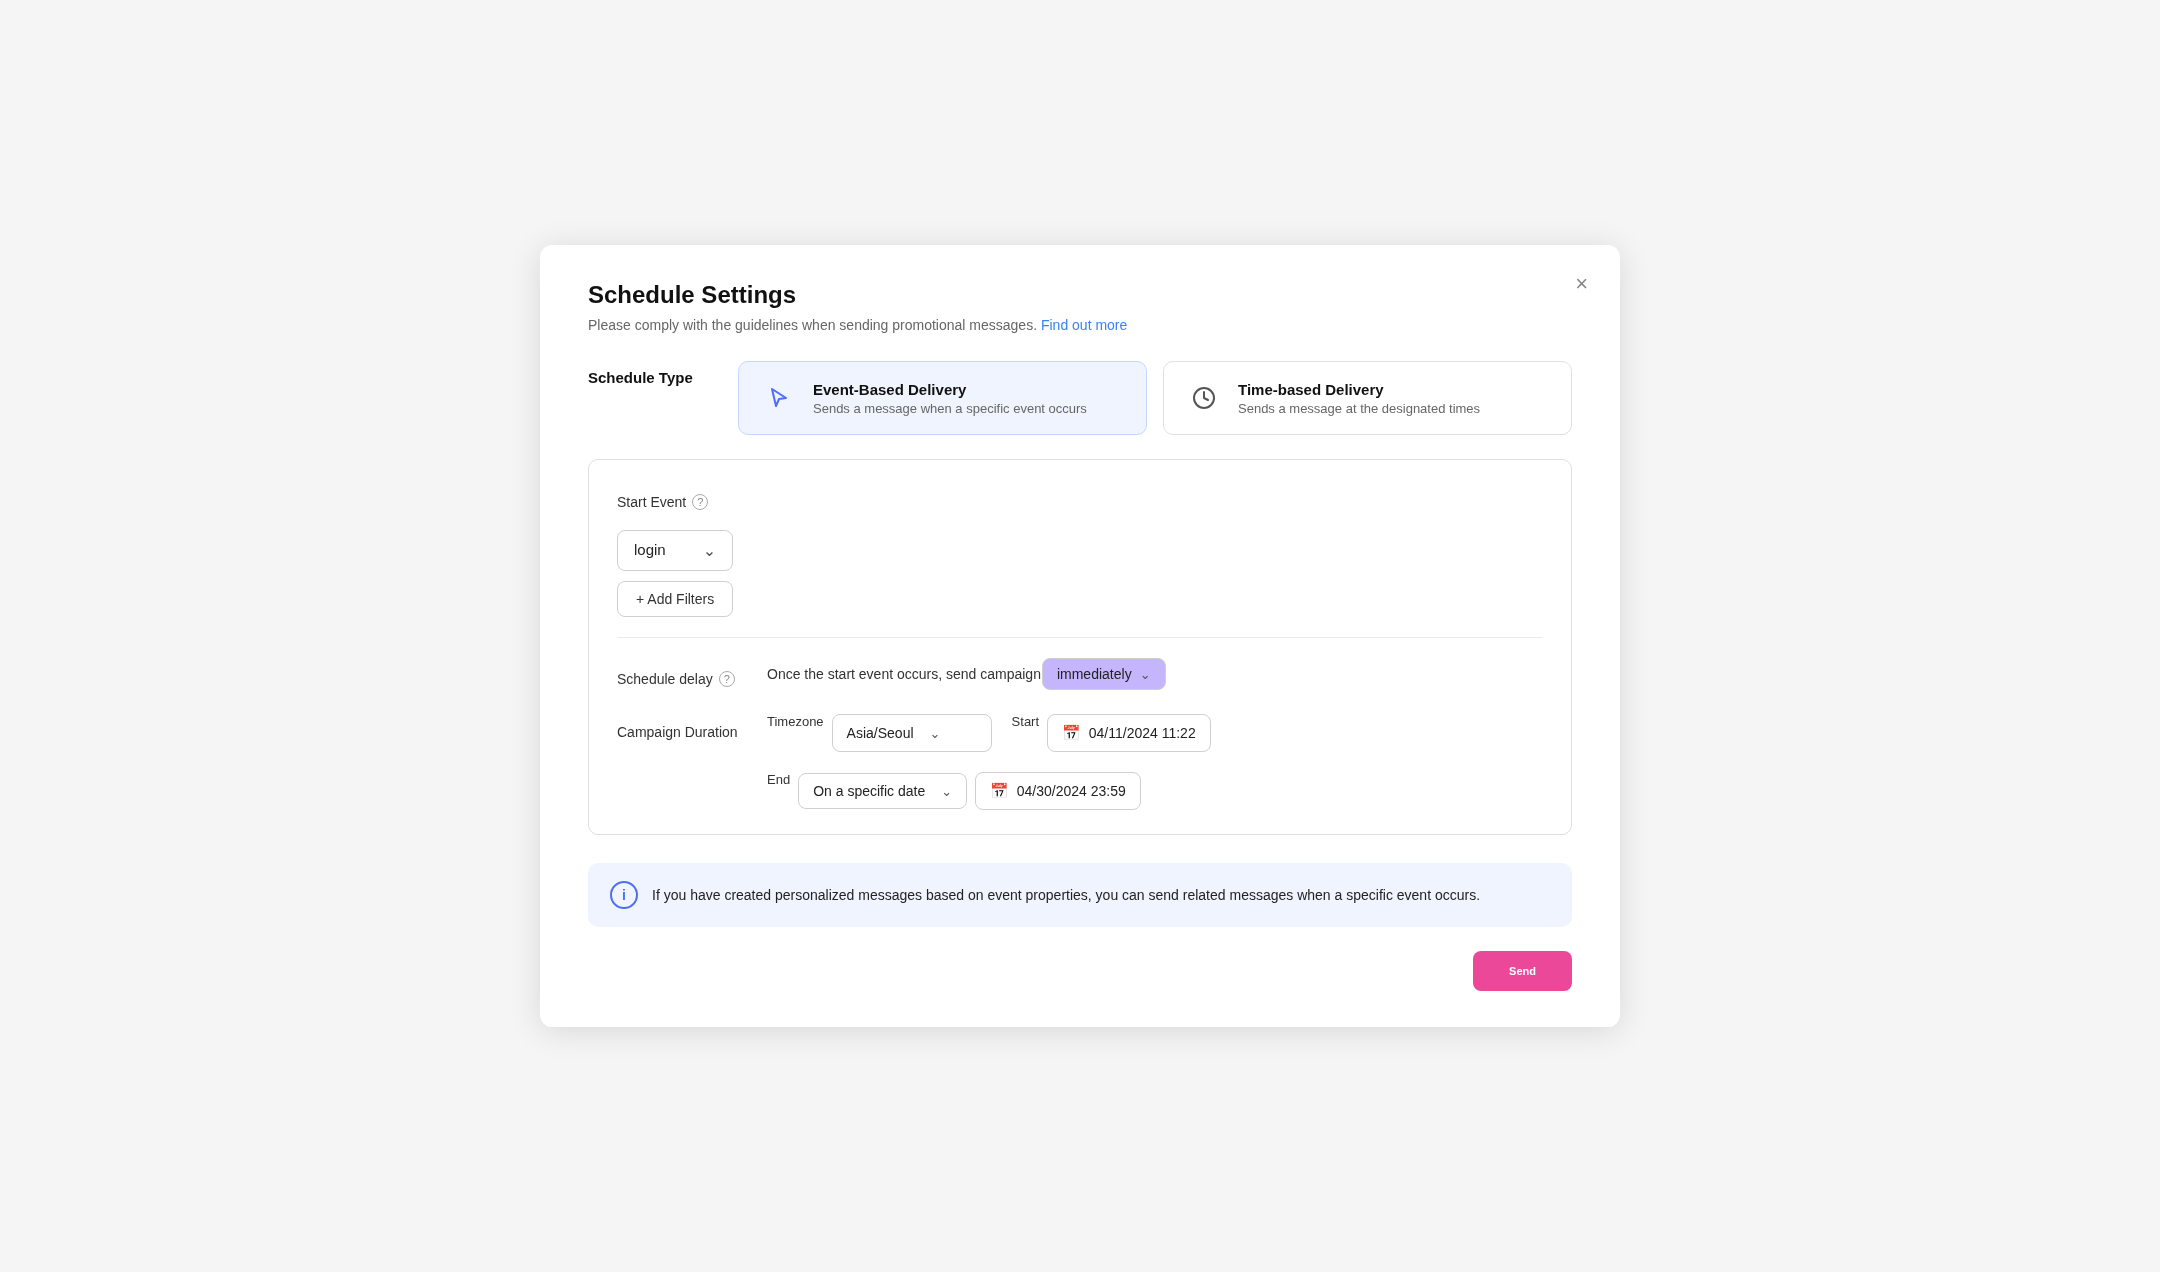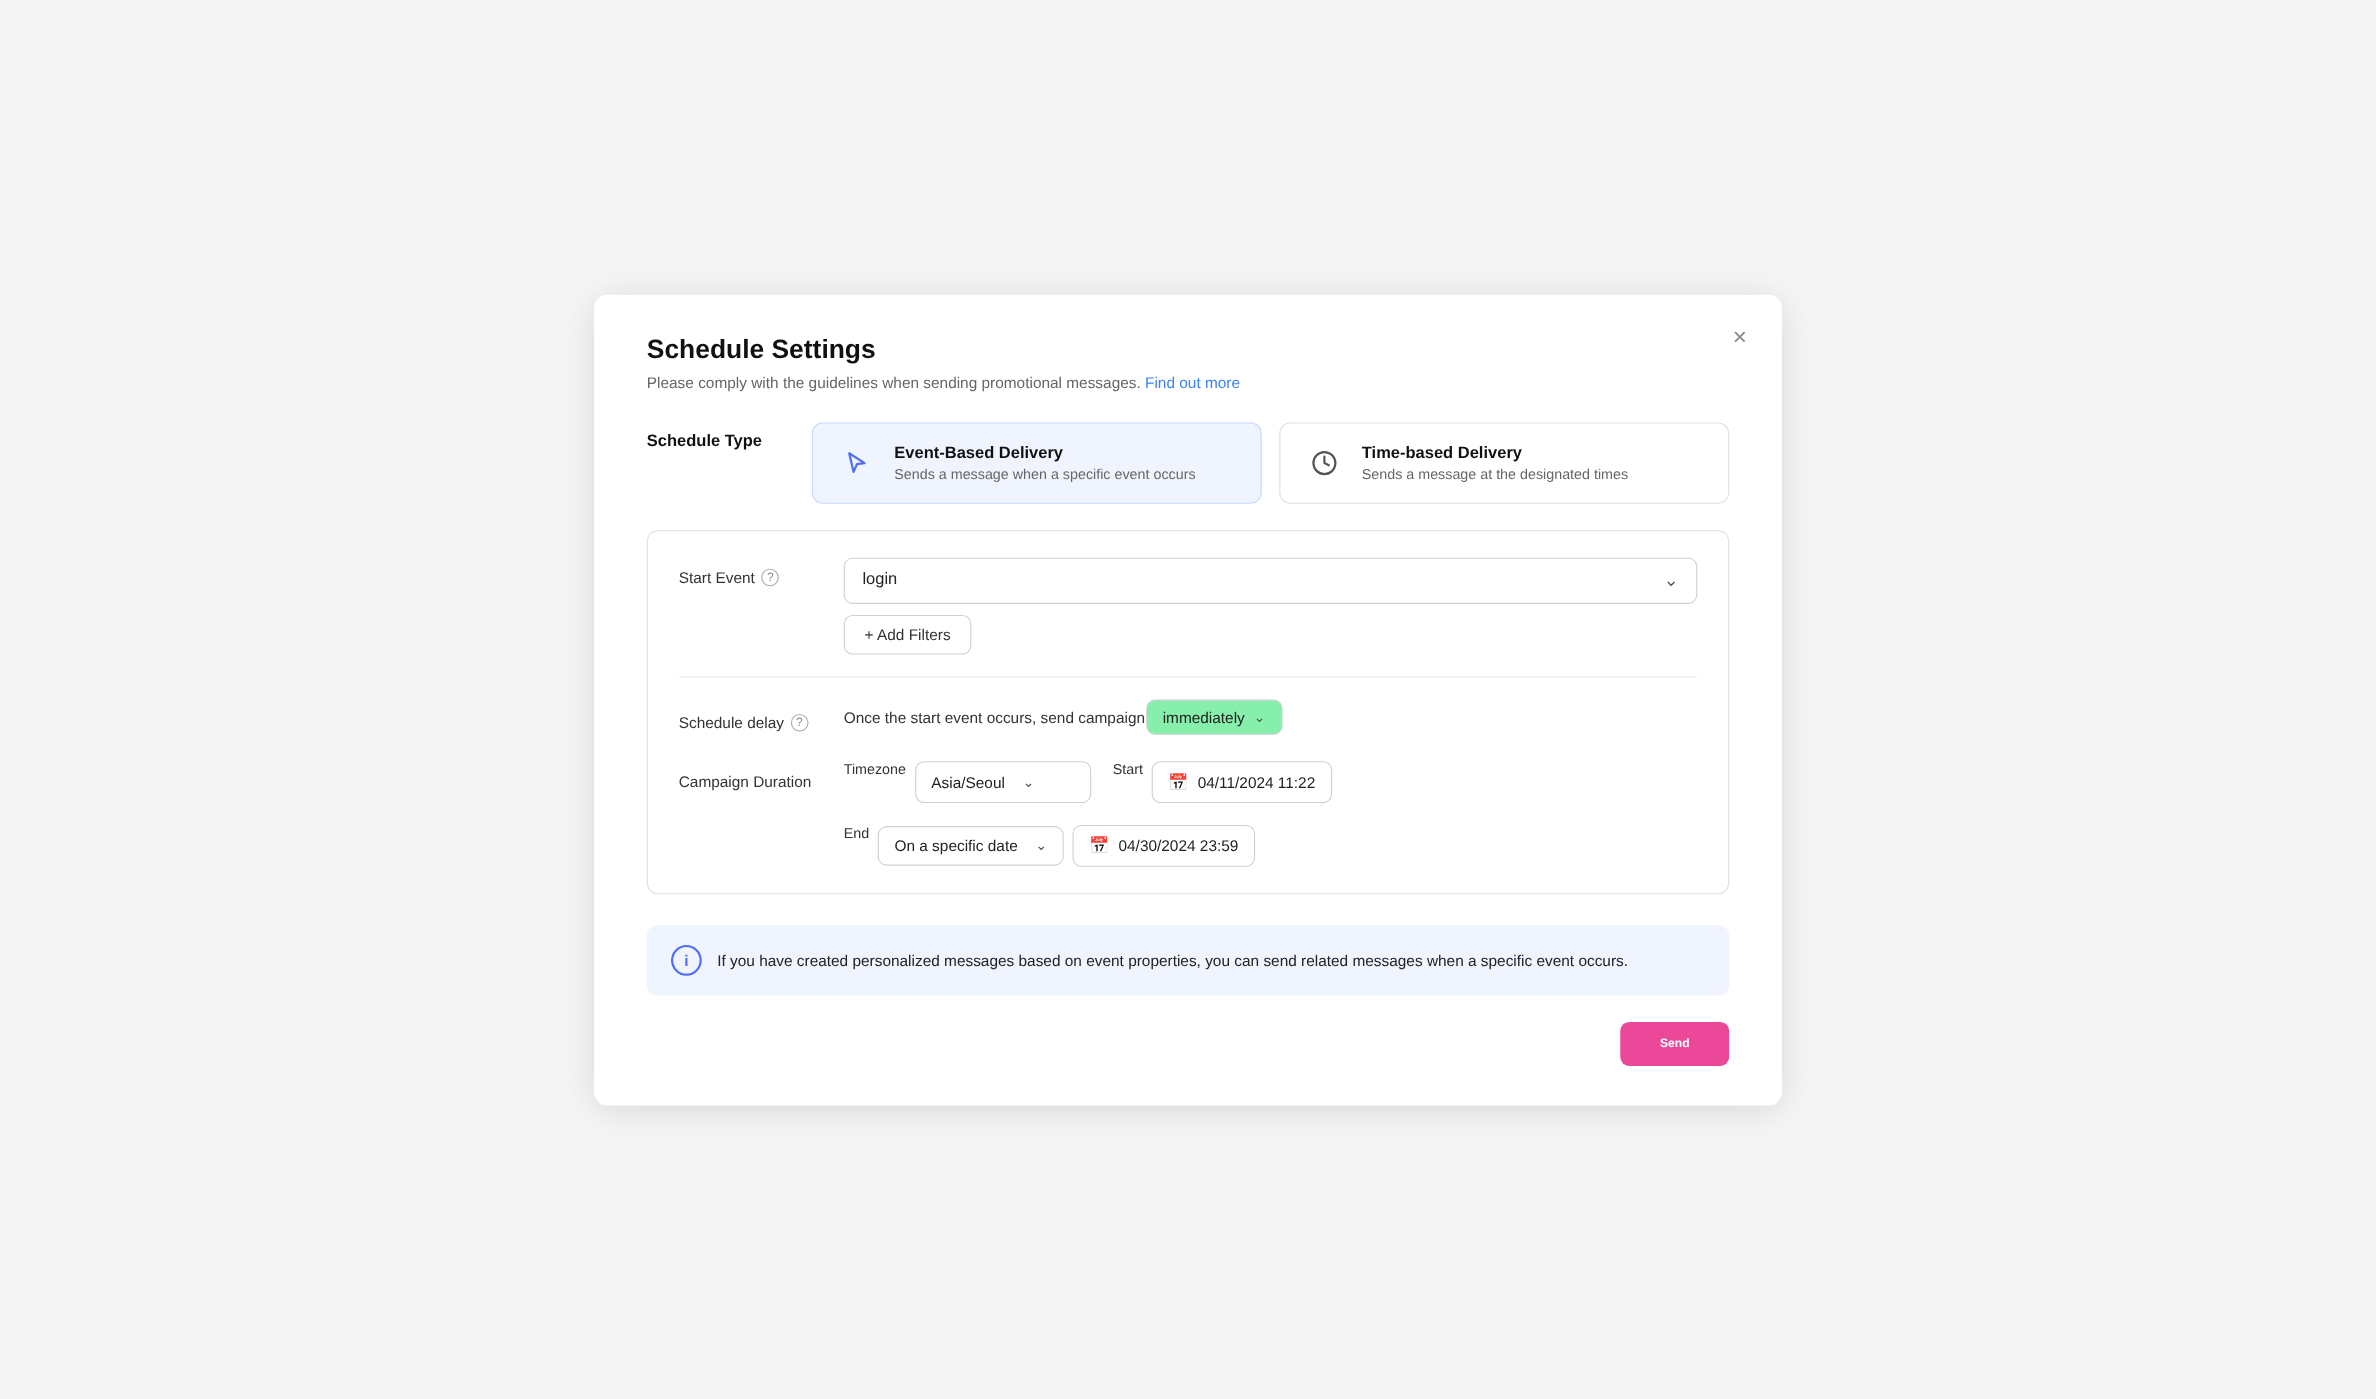--- a/index.html
+++ b/index.html
@@ -113,20 +113,21 @@
       border: 1.5px solid #e0e0e0;
       border-radius: 10px;
       padding: 24px 28px;
       flex: 1;
     }
     .event-section-row {
       display: flex;
       align-items: flex-start;
       gap: 20px;
       margin-bottom: 20px;
+      flex-direction: column;
     }
     .event-label {
       font-size: 14px;
       color: #333;
       min-width: 130px;
       display: flex;
       align-items: center;
       gap: 6px;
       padding-top: 10px;
     }
@@ -201,21 +202,21 @@
     .delay-text {
       font-size: 14px;
       color: #333;
     }
     .delay-select-wrapper {
       display: inline-flex;
       align-items: center;
       border: 1.5px solid #d0d0d0;
       border-radius: 8px;
       padding: 7px 14px;
-      background: #86efac;
+      background: #c4b5fd;
       gap: 8px;
       cursor: pointer;
     }
     .delay-select-value {
       font-size: 14px;
       color: #222;
     }
 
     
     .campaign-duration-row {

